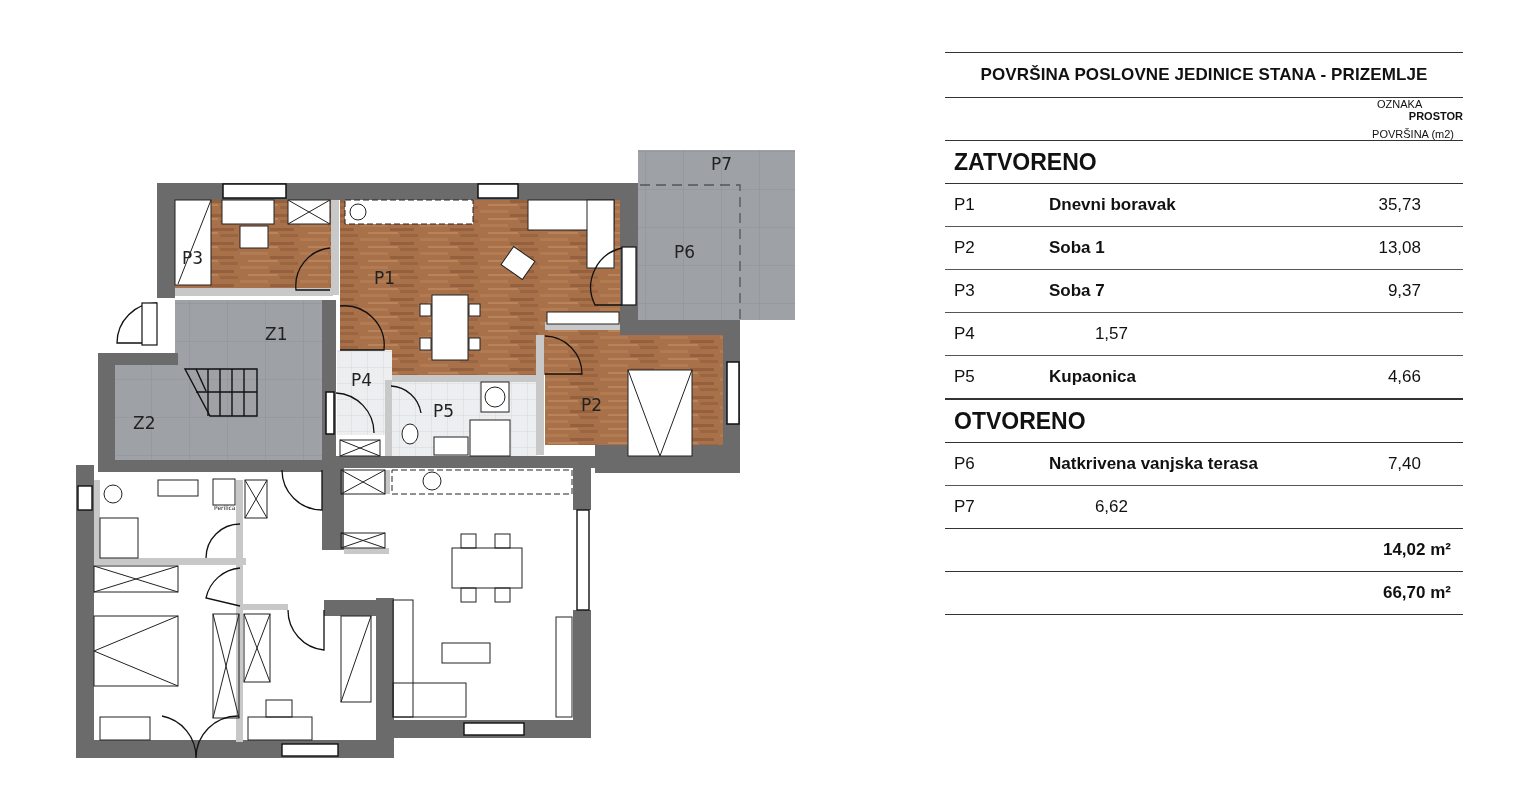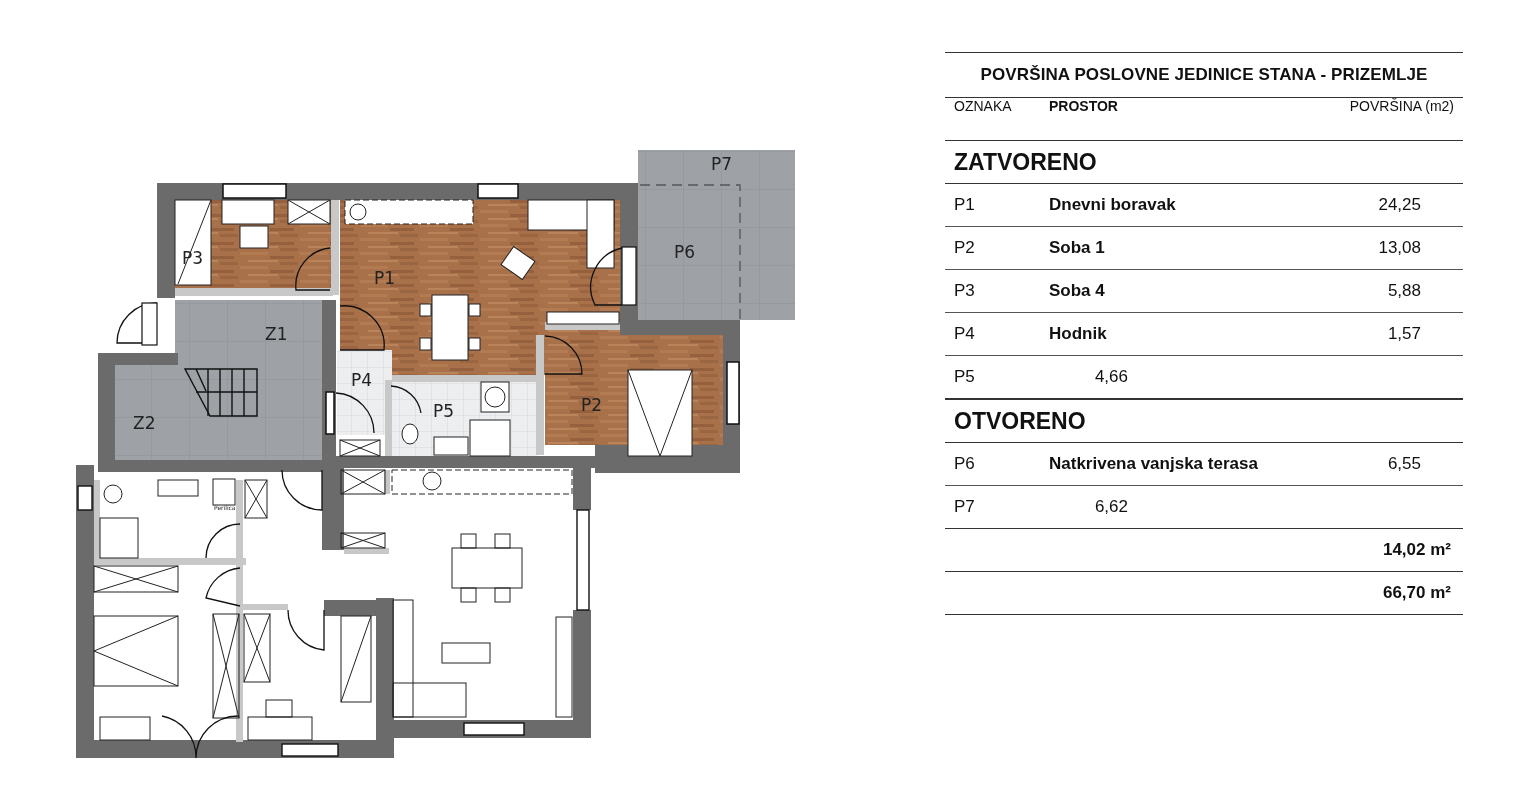--- a/index.html
+++ b/index.html
@@ -9,21 +9,21 @@
     #plan { position: absolute; left: 0; top: 0; width: 940px; height: 800px; }
     #plan svg { width: 940px; height: 800px; display: block; }
     .room-label { font-family: "DejaVu Sans", sans-serif; font-size: 17px; fill: #222; }
 
     #area-table { position: absolute; left: 945px; top: 52px; width: 518px; }
     .rule { height: 0; border-top: 1.5px solid #333; width: 100%; }
     .rule.thin { border-top: 1px solid #555; }
     .t-title { height: 44px; display: flex; align-items: center; justify-content: center;
                font-weight: bold; font-size: 17px; letter-spacing: 0.1px; }
     .t-row { height: 42px; display: flex; align-items: center; font-size: 17px; position: relative; }
-    .t-head { height: 42px; display: flex; align-items: flex-start; font-size: 14px; }
+    .t-head { height: 42px; display: flex; align-items: flex-end; font-size: 11px; flex-direction: column; }
     .c-code { width: 95px; padding-left: 9px; }
     .c-space { flex: 1; padding-left: 9px; font-weight: bold; }
     .c-area { width: 130px; text-align: right; padding-right: 42px; }
     .t-head .c-code { width: 95px; padding-left: 9px; }
     .t-head .c-space { padding-left: 9px; }
     .t-head .c-area { width: 160px; padding-right: 9px; text-align: right; }
     .t-section { height: 42px; display: flex; align-items: center; font-weight: bold; font-size: 23px; padding-left: 9px; }
     .t-total { height: 42px; display: flex; align-items: center; justify-content: flex-end;
                font-weight: bold; font-size: 17px; padding-right: 12px; }
   </style>
@@ -249,54 +249,54 @@
     <span class="c-space">PROSTOR</span>
     <span class="c-area">POVRŠINA (m2)</span>
   </div>
   <div class="rule"></div>
 
   <div class="t-section">ZATVORENO</div>
   <div class="rule"></div>
   <div class="t-row">
     <span class="c-code">P1</span>
     <span class="c-space">Dnevni boravak</span>
-    <span class="c-area">24,25</span>
+    <span class="c-area">35,73</span>
   </div>
   <div class="rule thin"></div>
   <div class="t-row">
     <span class="c-code">P2</span>
     <span class="c-space">Soba 1</span>
     <span class="c-area">13,08</span>
   </div>
   <div class="rule thin"></div>
   <div class="t-row">
     <span class="c-code">P3</span>
-    <span class="c-space">Soba 4</span>
-    <span class="c-area">5,88</span>
+    <span class="c-space">Soba 7</span>
+    <span class="c-area">9,37</span>
   </div>
   <div class="rule thin"></div>
   <div class="t-row">
     <span class="c-code">P4</span>
-    <span class="c-space">Hodnik</span>
     <span class="c-area">1,57</span>
   </div>
   <div class="rule thin"></div>
   <div class="t-row">
     <span class="c-code">P5</span>
+    <span class="c-space">Kupaonica</span>
     <span class="c-area">4,66</span>
   </div>
   <div class="rule"></div>
   <div class="rule"></div>
 
   <div class="t-section">OTVORENO</div>
   <div class="rule"></div>
   <div class="t-row">
     <span class="c-code">P6</span>
     <span class="c-space">Natkrivena vanjska terasa</span>
-    <span class="c-area">6,55</span>
+    <span class="c-area">7,40</span>
   </div>
   <div class="rule thin"></div>
   <div class="t-row">
     <span class="c-code">P7</span>
     <span class="c-area">6,62</span>
   </div>
   <div class="rule"></div>
   <div class="t-total">14,02 m²</div>
   <div class="rule"></div>
   <div class="t-total">66,70 m²</div>

